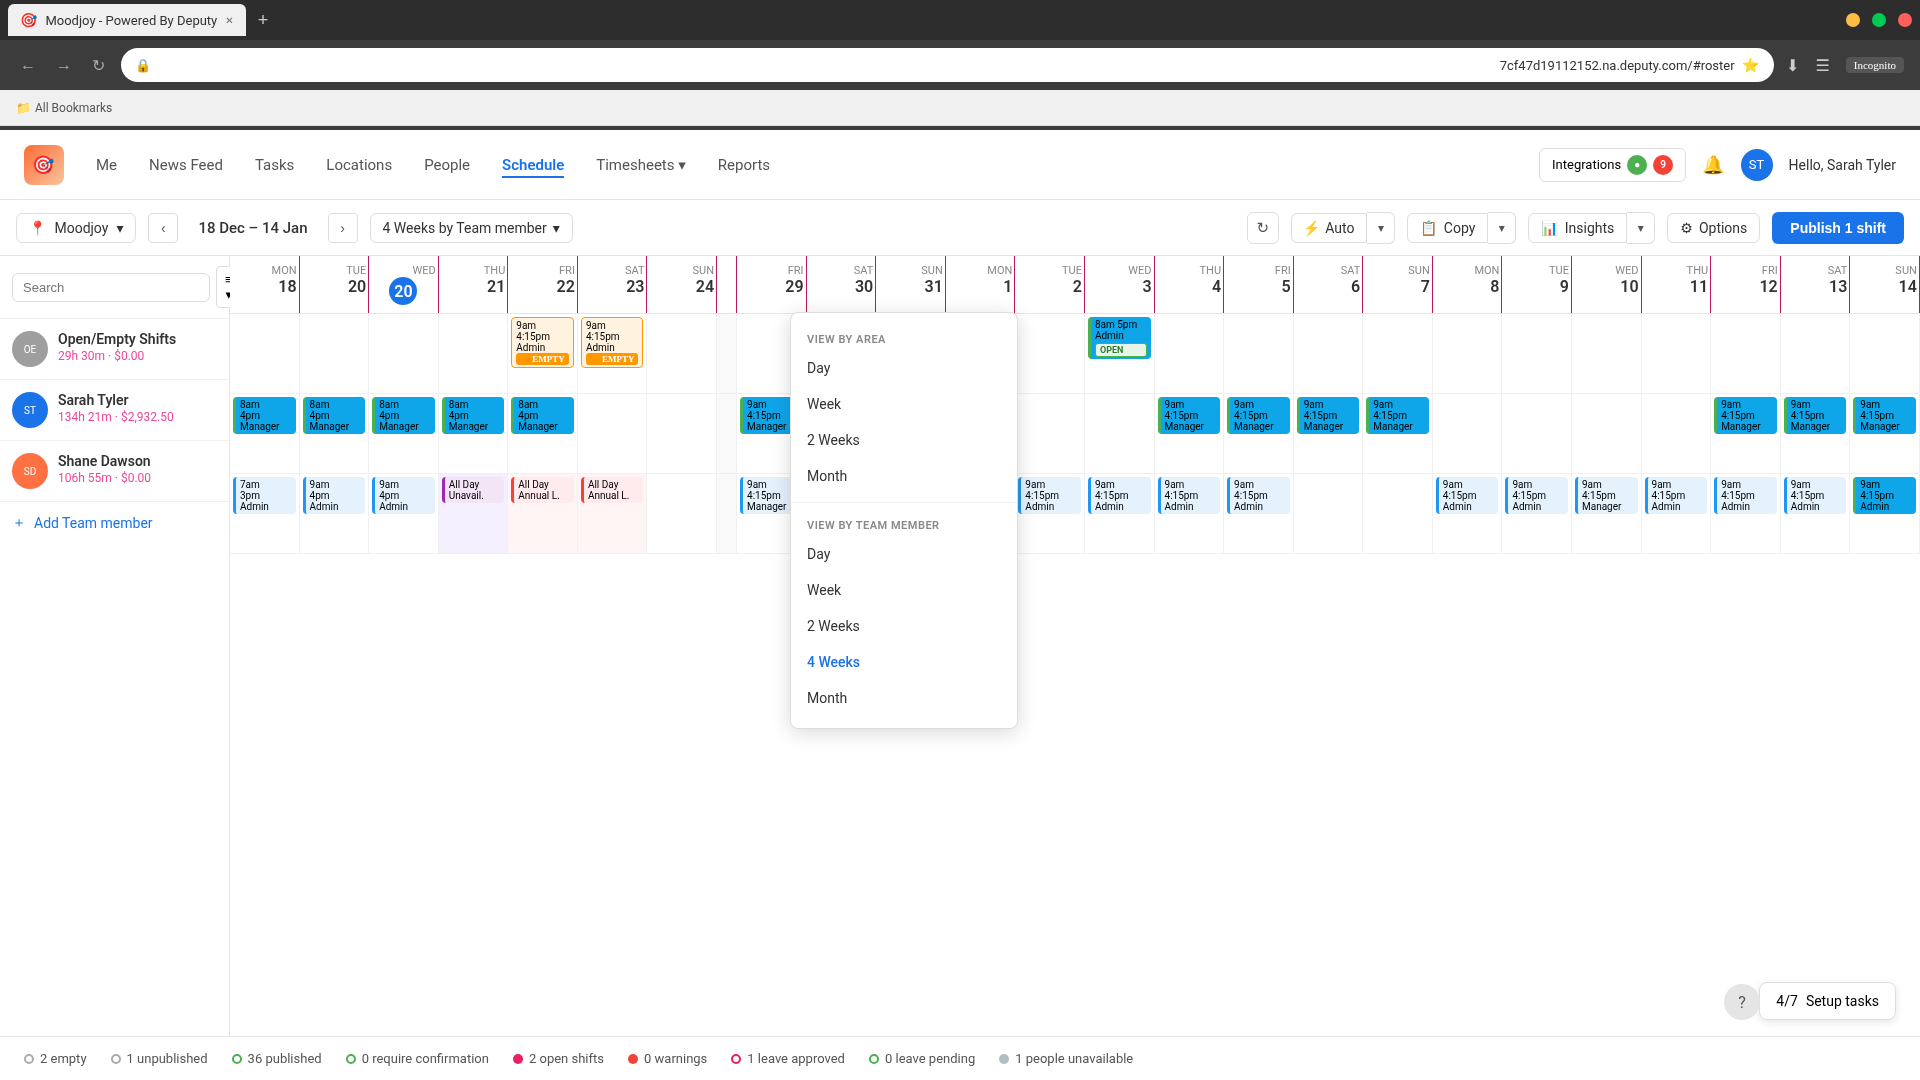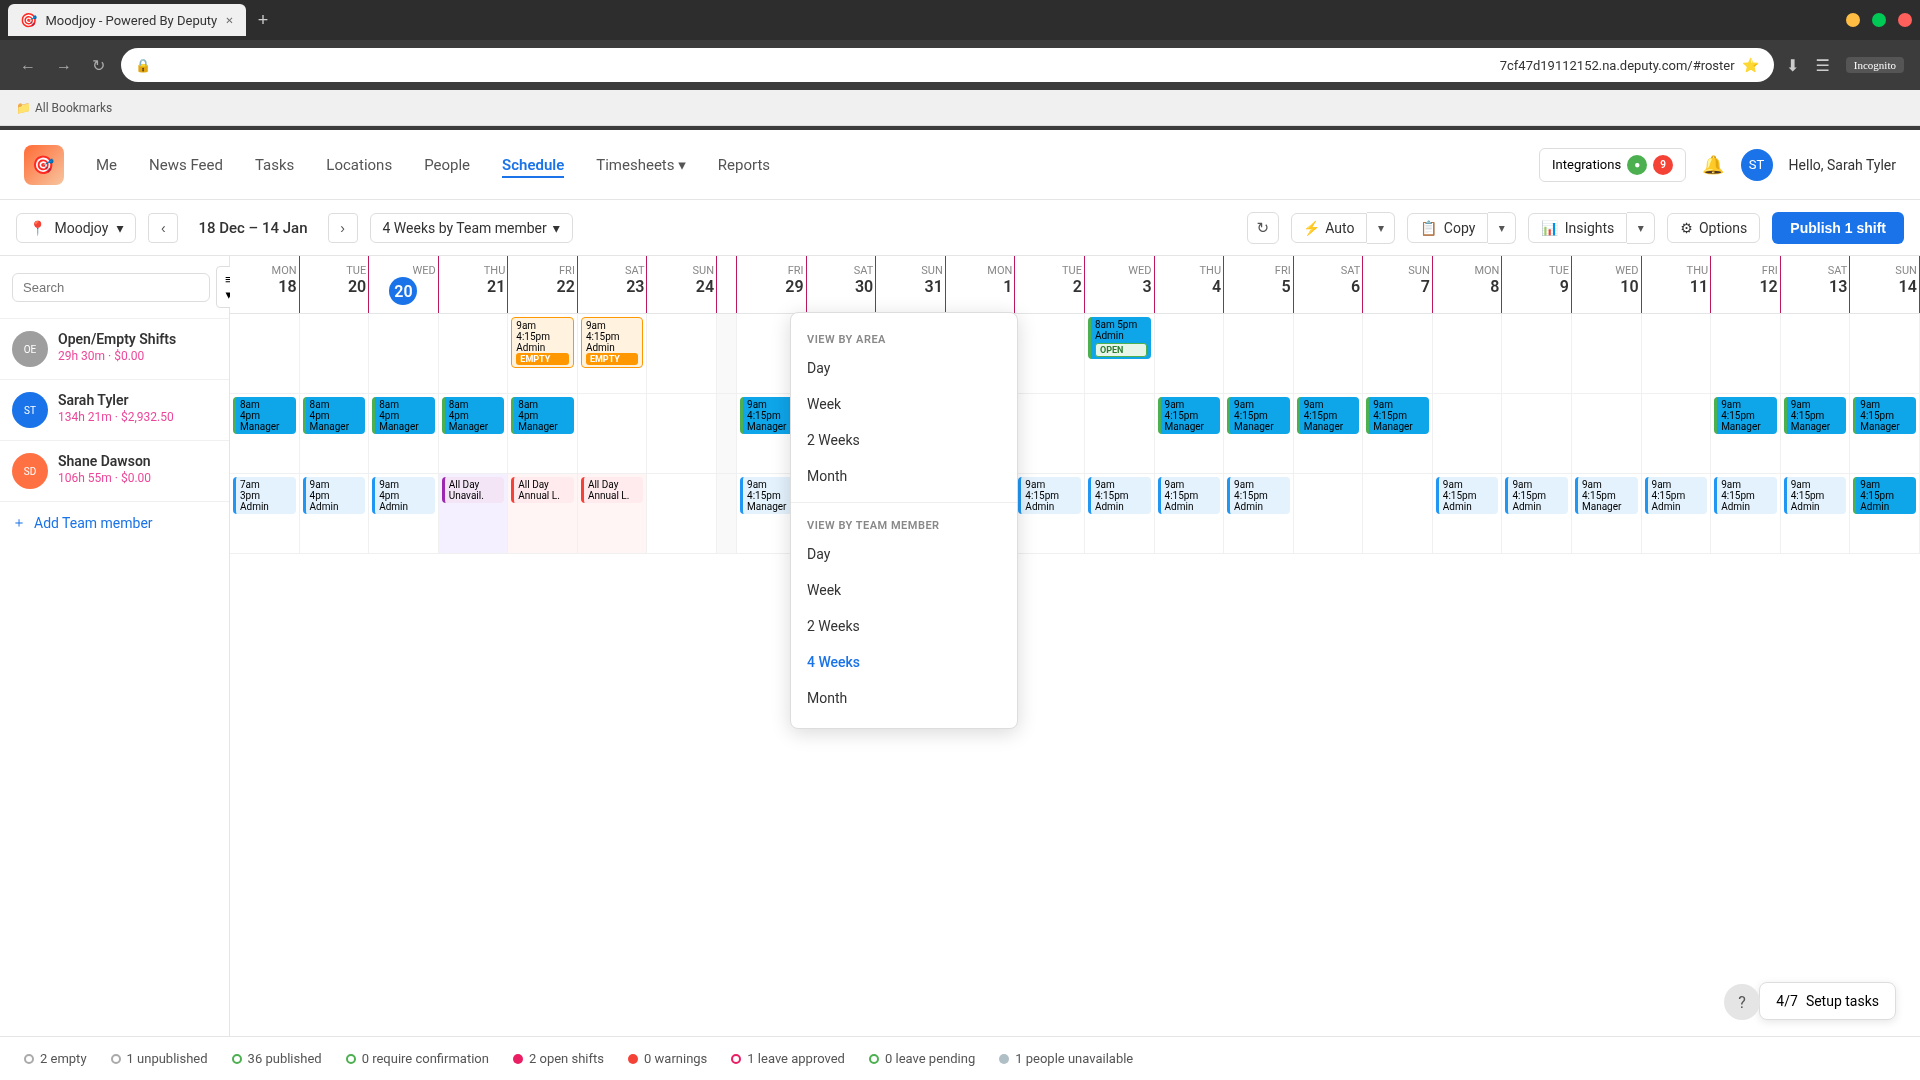--- a/index.html
+++ b/index.html
@@ -88,21 +88,21 @@
     .calendar-row { display: flex; border-bottom: 1px solid #f0f0f0; min-height: 80px; }
     .calendar-cell { flex: 1; border-right: 1px solid #f0f0f0; min-width: 60px; padding: 3px; display: flex; flex-direction: column; gap: 2px; }
 
     .shift-card { border-radius: 4px; padding: 2px 4px; font-size: 10px; cursor: pointer; }
     .shift-card.green { background: #0ea5e9; border-left: 3px solid #4caf50; }
     .shift-card.blue { background: #e3f2fd; border-left: 3px solid #2196f3; }
     .shift-card.red { background: #ffebee; border-left: 3px solid #f44336; }
     .shift-card.purple { background: #f3e5f5; border-left: 3px solid #9c27b0; }
     .shift-card.empty { background: #fff3e0; border: 1px solid #ff9800; }
     .shift-open { background: #e8f5e9; color: #2e7d32; border: 1px solid #4caf50; font-size: 9px; font-weight: 700; padding: 1px 4px; border-radius: 3px; margin-top: 2px; }
-    .shift-empty-tag { background: #ff9800; color: #fff; font-size: 9px; font-weight: 700; padding: 1px 4px; border-radius: 3px; }
+    .shift-empty-tag { background: #ff9800; color: #fff; font-size: 9px; font-weight: 700; padding: 1px 16px; border-radius: 3px; font-family: Liberation Serif, serif; }
 
     
     .dropdown-overlay { position: absolute; top: 56px; left: 560px; background: #fff; border: 1px solid #ddd; border-radius: 8px; box-shadow: 0 4px 20px rgba(0,0,0,0.15); z-index: 100; width: 228px; padding: 12px 0; }
     .dropdown-section-label { font-size: 11px; color: #888; font-weight: 600; text-transform: uppercase; padding: 8px 16px 4px; letter-spacing: 0.5px; }
     .dropdown-item { padding: 10px 16px; font-size: 14px; color: #333; cursor: pointer; }
     .dropdown-item.active { color: #1a73e8; font-weight: 500; }
     .dropdown-divider { height: 1px; background: #eee; margin: 8px 0; }
 
     
     .status-bar { height: 44px; background: #fff; border-top: 1px solid #e5e5e5; display: flex; align-items: center; padding: 0 24px; gap: 24px; font-size: 13px; color: #555; }

